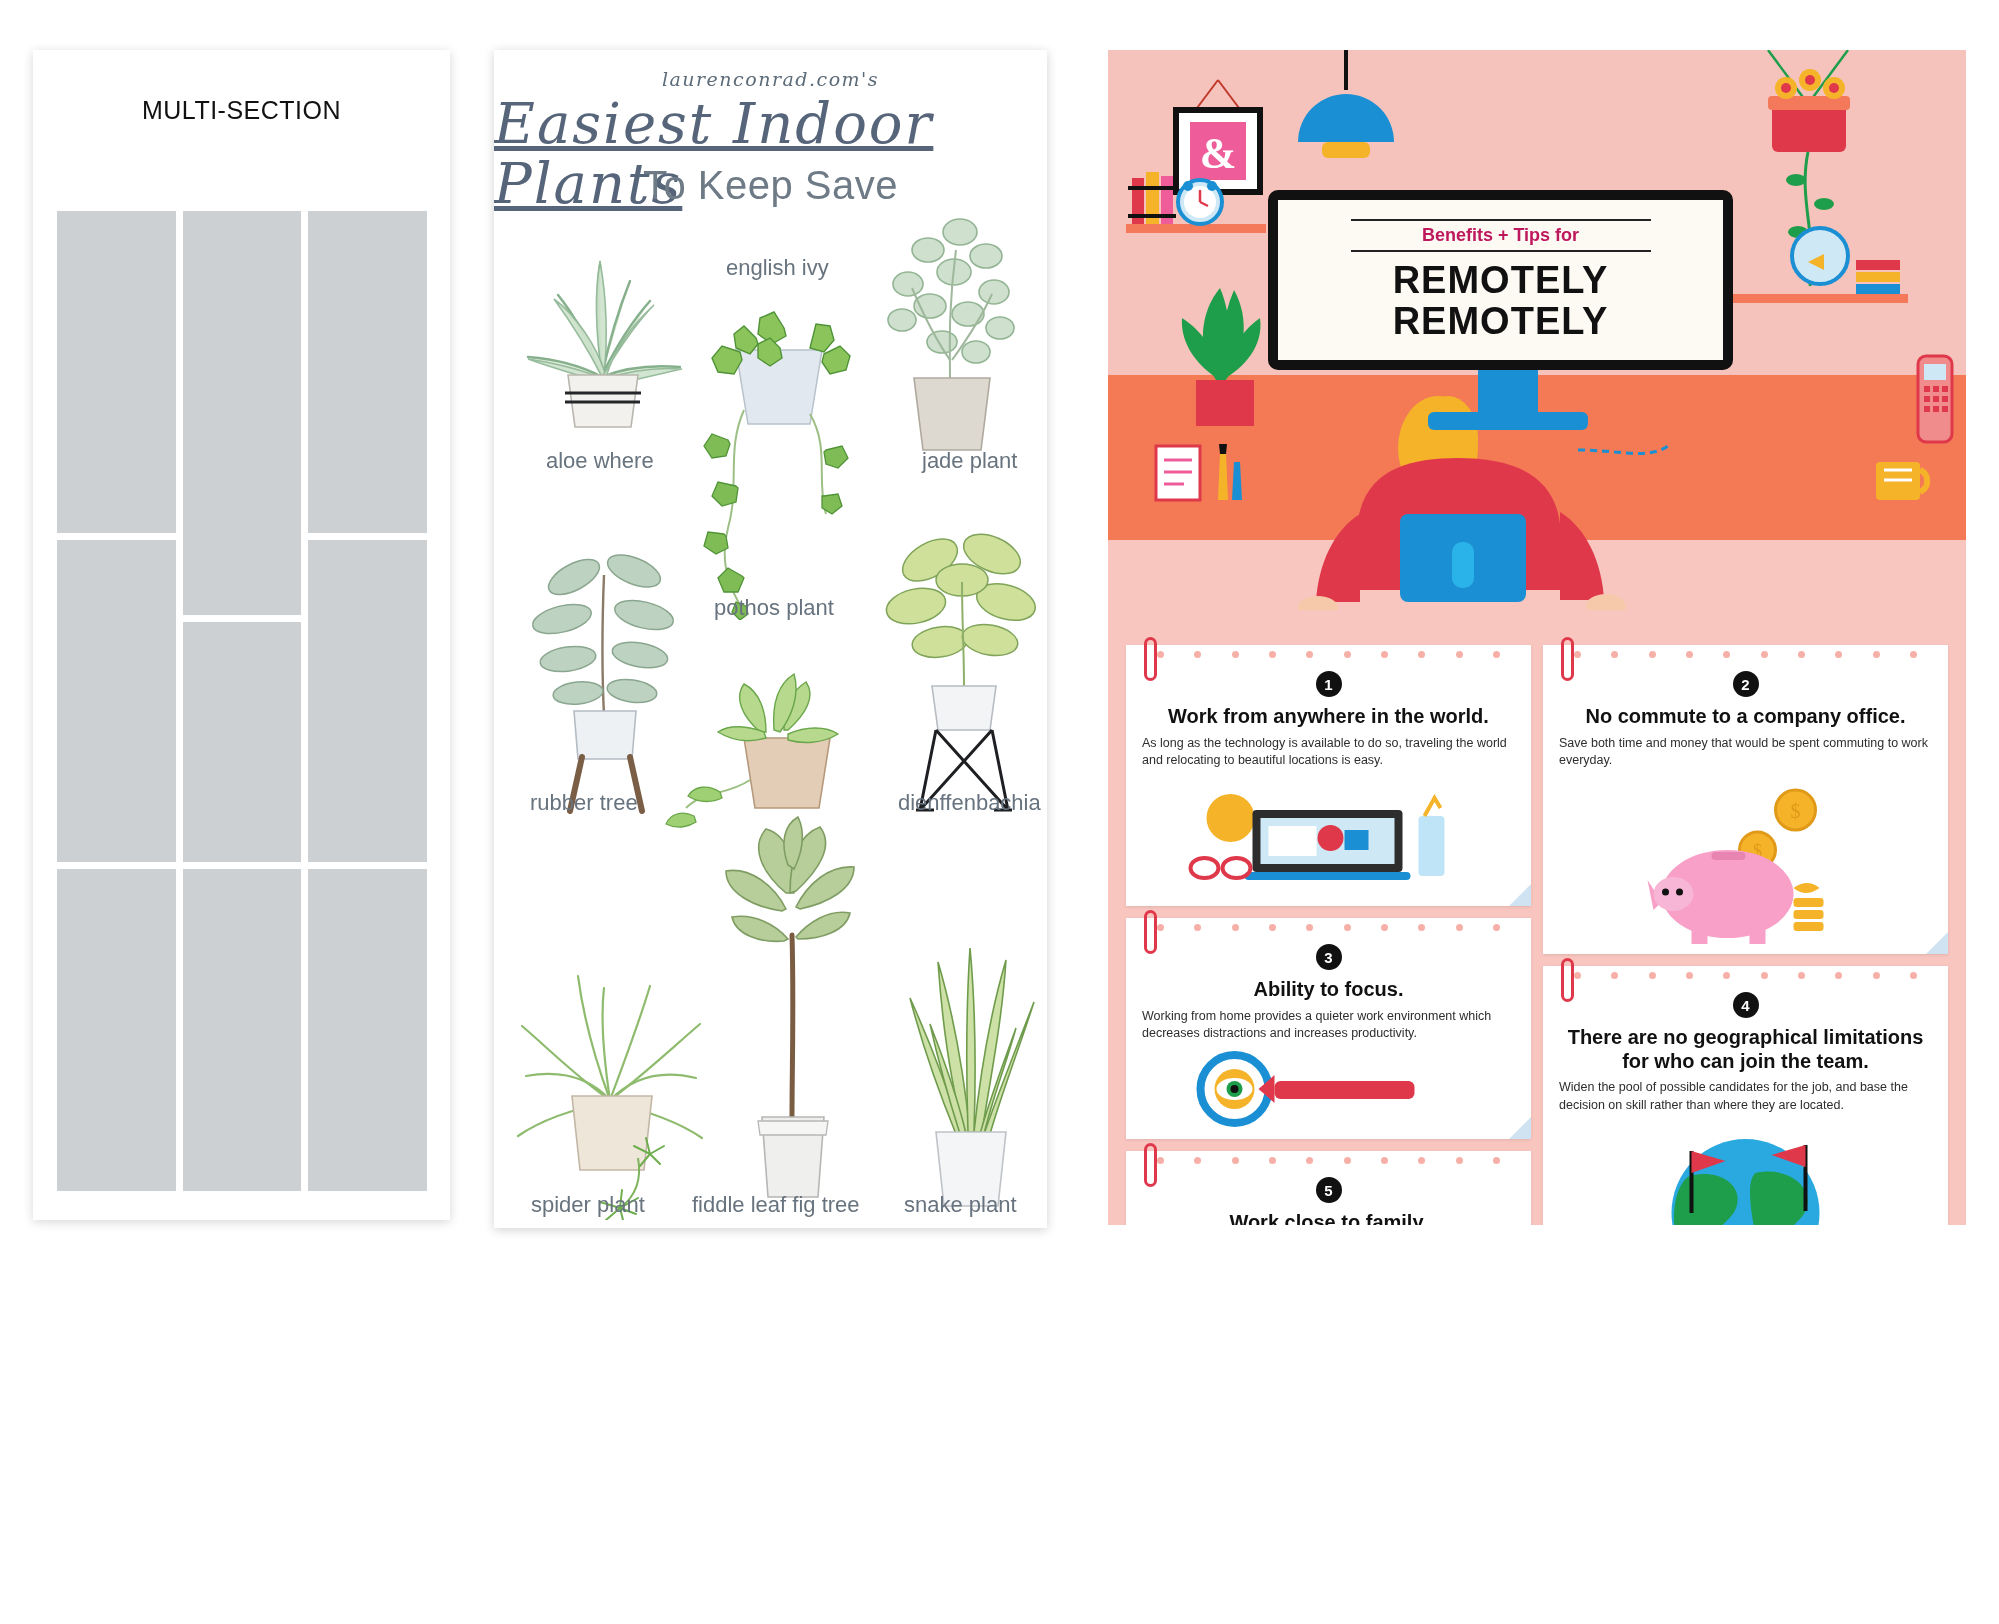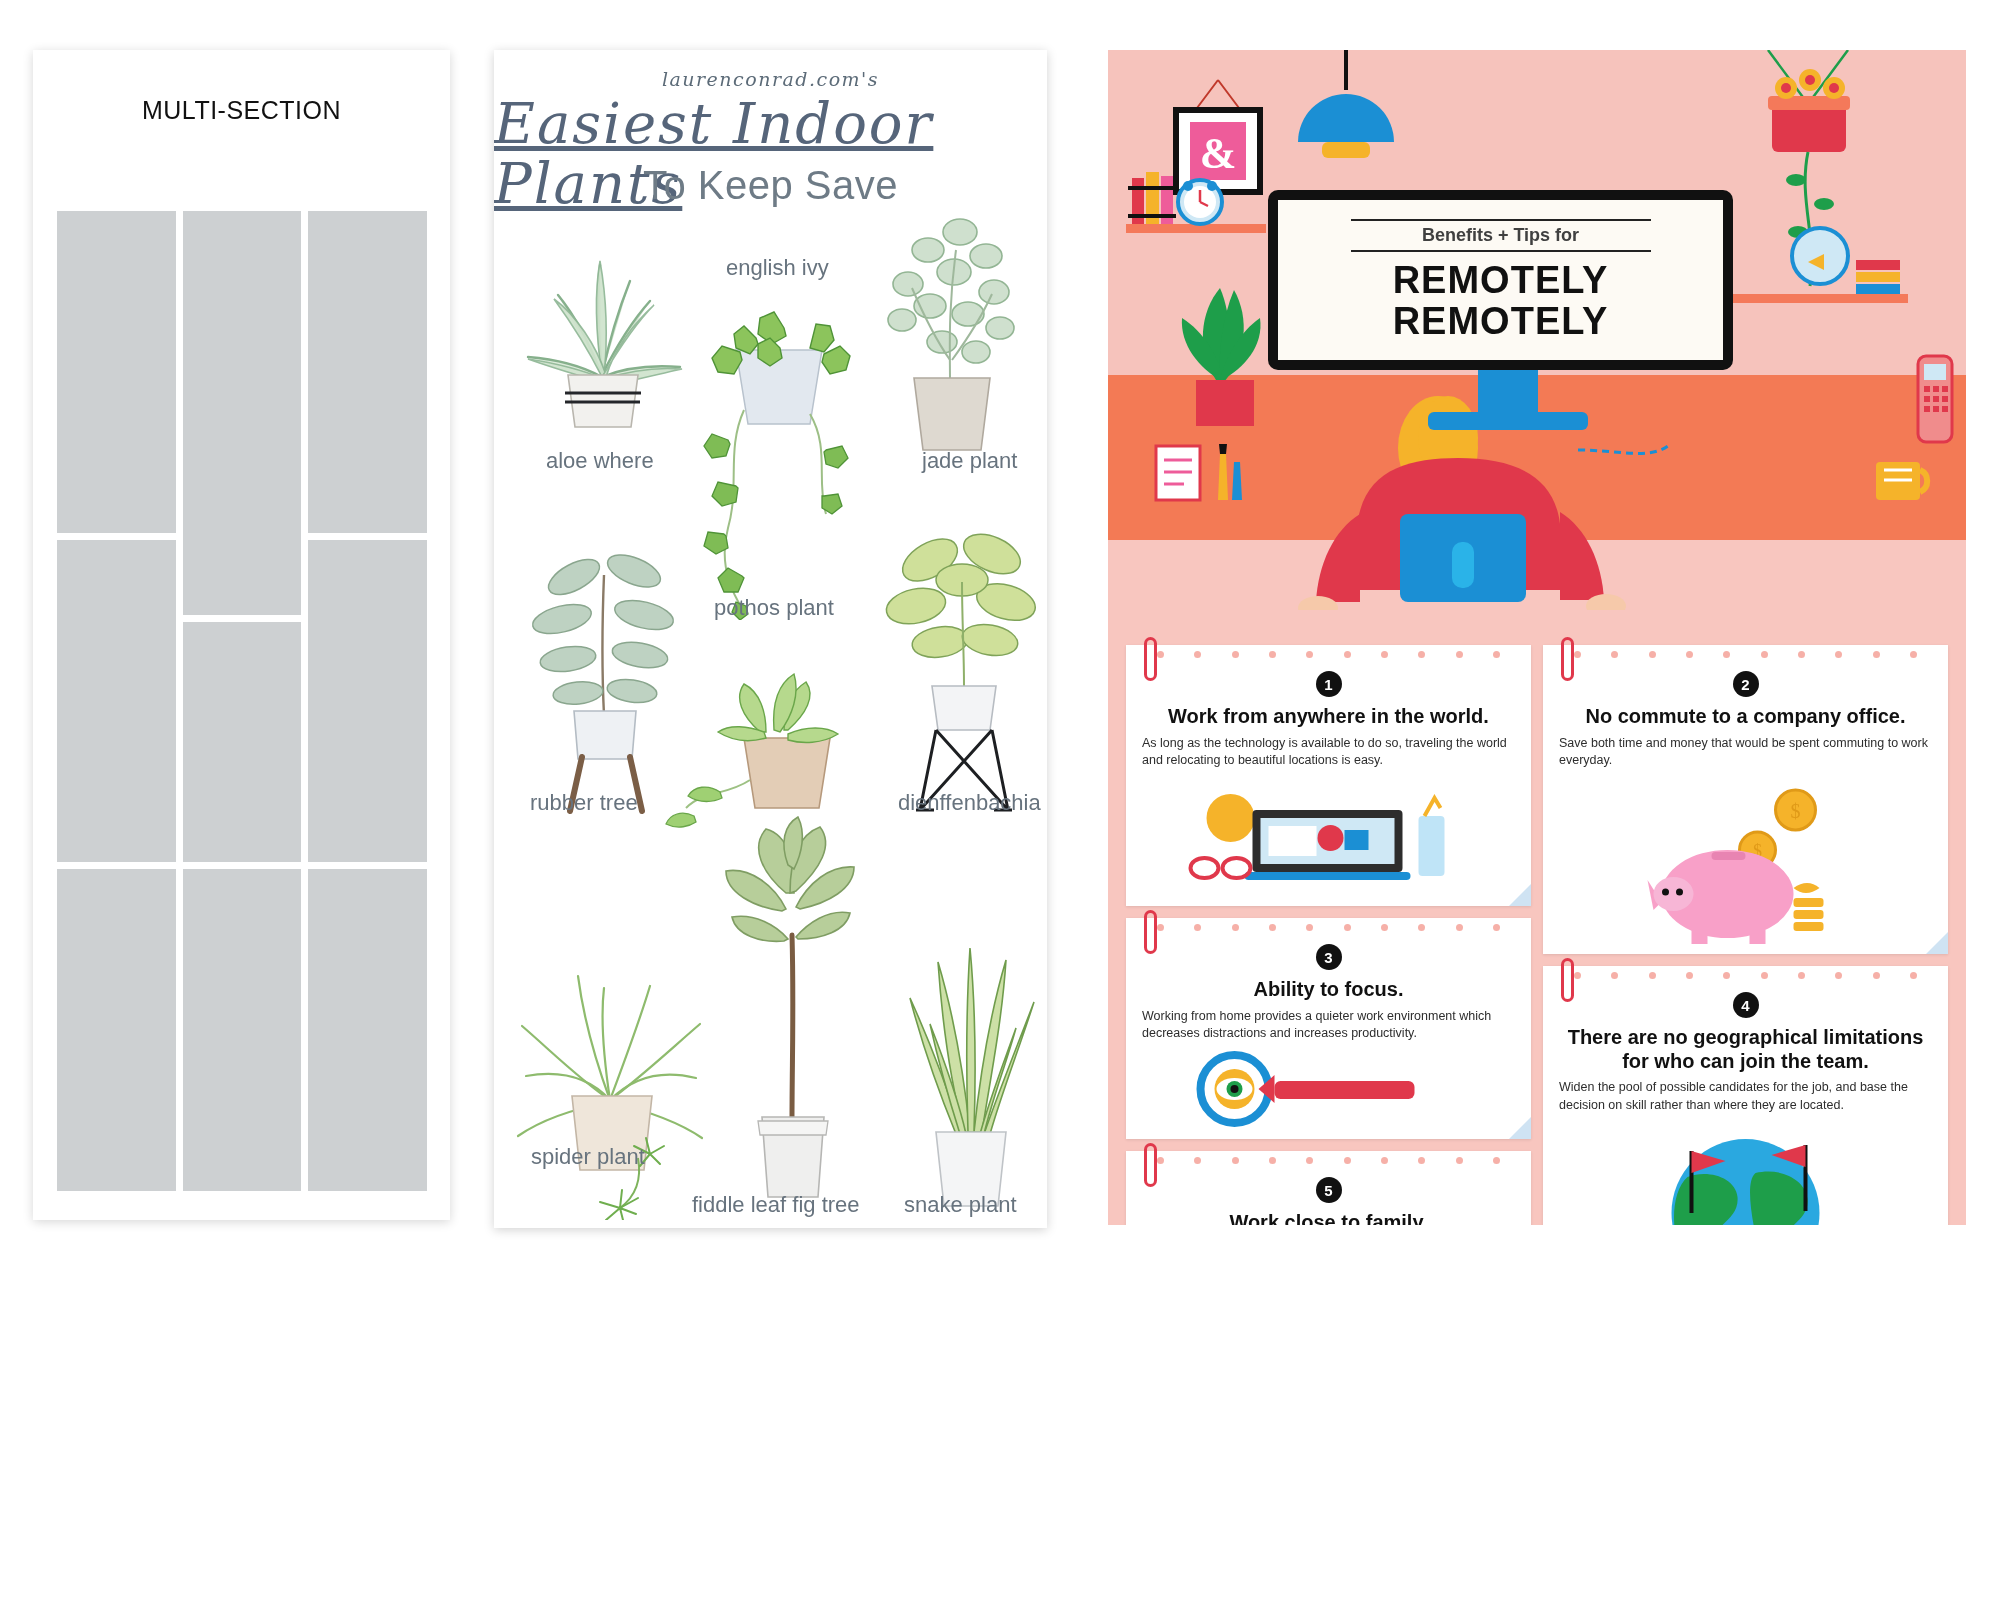--- a/index.html
+++ b/index.html
@@ -105,21 +105,21 @@
 
   .monitor {
     position:absolute; left:160px; top:140px; width:465px; height:180px;
     background:#111; border-radius:10px; padding:10px;
   }
   .screen {
     width:100%; height:100%; background:#fdfaf4;
     display:flex; flex-direction:column; align-items:center; justify-content:center;
   }
   .scr-kicker {
-    font-size: 18px; font-weight:bold; color:#404040;
+    font-size: 18px; font-weight:bold; color:#be185d;
     border-top:2px solid #222; border-bottom:2px solid #222;
     padding: 4px 0; width: 300px; text-align:center; margin-bottom: 8px;
   }
   .scr-title { font-size: 38px; font-weight:900; color:#111; line-height:1.06; text-align:center; letter-spacing:1px;}
 
   .cards {
     position:absolute; left:18px; top:595px; width:822px; height:570px;
     display:grid; grid-template-columns: 1fr 1fr; gap:12px;
     align-content:start;
   }
@@ -330,21 +330,21 @@
       </g>
       <path d="M72 166 h80 l-8 74 h-64 Z" fill="#efe6da" stroke="#c3b6a6" stroke-width="1.6"></path>
       <g stroke="#7eb35c" stroke-width="2" fill="none">
         <path d="M138 228 C142 250 136 266 120 278"></path>
       </g>
       <g stroke="#6fae4e" stroke-width="2" fill="none" stroke-linecap="round">
         <path d="M120 278 l-20 -6 M120 278 l-14 12 M120 278 l4 16 M120 278 l16 6 M120 278 l18 -10 M120 278 l2 -18"></path>
         <path d="M150 224 l-16 -8 M150 224 l-4 -16 M150 224 l14 -8 M150 224 l10 10 M150 224 l-10 12"></path>
       </g>
     </svg>
-    <div class="plant-label" style="left:37px; top:1094px;">spider plant</div>
+    <div class="plant-label" style="left:37px; top:1142px;">spider plant</div>
 
     <svg class="plant-art" style="left:216px; top:765px;" width="160" height="390" viewBox="0 0 160 390">
       <g fill="#b7ce9a" stroke="#7f9d63" stroke-width="1.6">
         <path d="M76 78 C52 58 40 32 56 14 C78 20 86 48 84 78 Z"></path>
         <path d="M86 76 C110 54 124 30 110 12 C88 20 80 46 80 78 Z"></path>
         <path d="M72 96 C44 92 16 78 16 56 C40 52 64 70 76 94 Z"></path>
         <path d="M90 94 C118 88 144 74 144 52 C120 50 98 68 86 92 Z"></path>
         <path d="M74 126 C50 128 26 120 22 102 C44 98 66 110 78 124 Z"></path>
         <path d="M88 124 C112 124 136 116 140 98 C118 94 98 108 86 122 Z"></path>
         <path d="M78 50 C70 28 74 10 88 2 C96 18 92 38 84 54 Z"></path>

